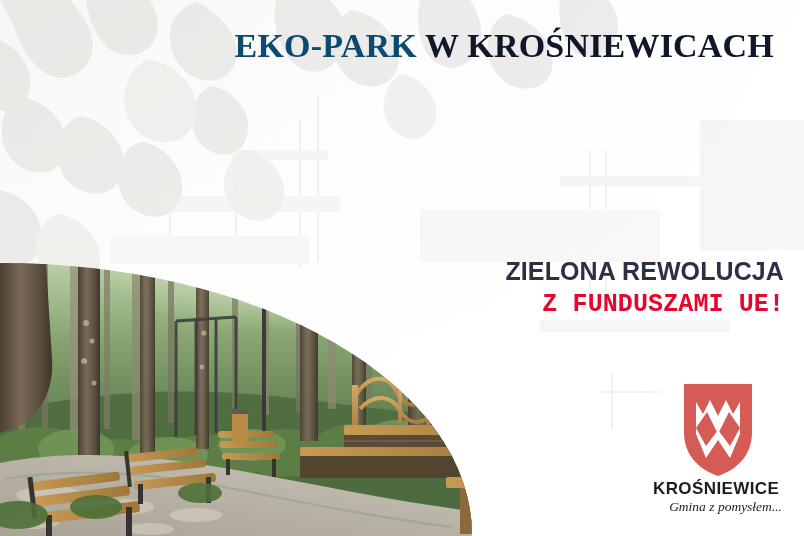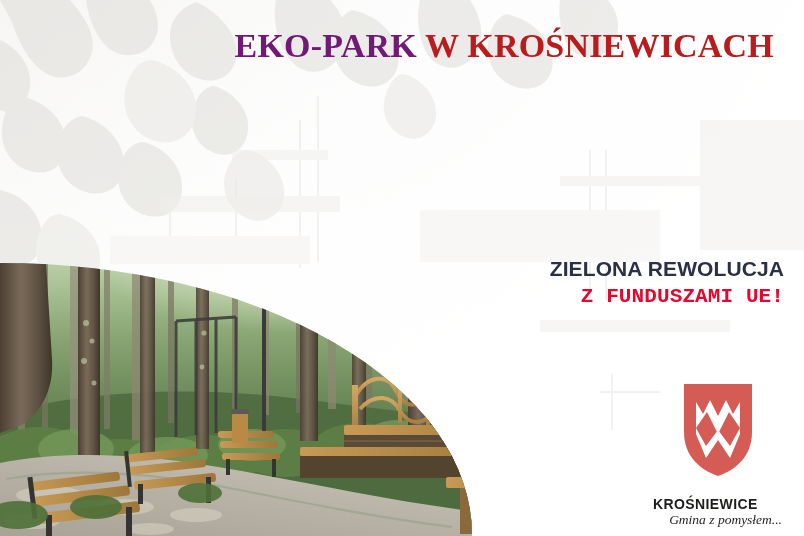--- a/index.html
+++ b/index.html
@@ -47,32 +47,32 @@
     left: 0;
     right: 30px;
     text-align: right;
     font-family: "Liberation Serif", serif;
     font-weight: bold;
     font-size: 34px;
     letter-spacing: 0.2px;
     line-height: 1.05;
     white-space: nowrap;
   }
-  .headline .accent { color: #701a75; }
-  .headline .dark   { color: #b91c1c; }
+  .headline .accent { color: #0c4a6e; }
+  .headline .dark   { color: #0f172a; }
 
   
   .subtitle {
     position: absolute;
     top: 255px;
     right: 20px;
     text-align: right;
     font-family: "Liberation Sans", sans-serif;
     font-weight: bold;
-    font-size: 21px;
+    font-size: 25px;
     line-height: 1.32;
     letter-spacing: 0.1px;
     white-space: nowrap;
   }
   .subtitle .line1 { color: #2b3047; display: block; }
   .subtitle .line2 { color: #e4072e; display: block; font-family: Liberation Mono, monospace; }
 
   
   .photo-wrap {
     position: absolute;
@@ -91,24 +91,24 @@
   .logo {
     position: absolute;
     left: 648px;
     top: 382px;
     width: 140px;
     text-align: center;
   }
   .crest { width: 140px; height: 96px; display: block; }
   .crest svg { display: block; margin: 0 auto; }
   .logo-name {
-    margin-top: 18px;
+    margin-top: 1px;
     font-family: "Liberation Sans", sans-serif;
     font-weight: bold;
-    font-size: 14px;
+    font-size: 17px;
     letter-spacing: 0.4px;
     color: #1d1d1b;
     text-align: left;
     padding-left: 5px;
   }
   .logo-tagline {
     margin-top: 0;
     font-family: "Liberation Serif", serif;
     font-style: italic;
     font-size: 13.5px;

